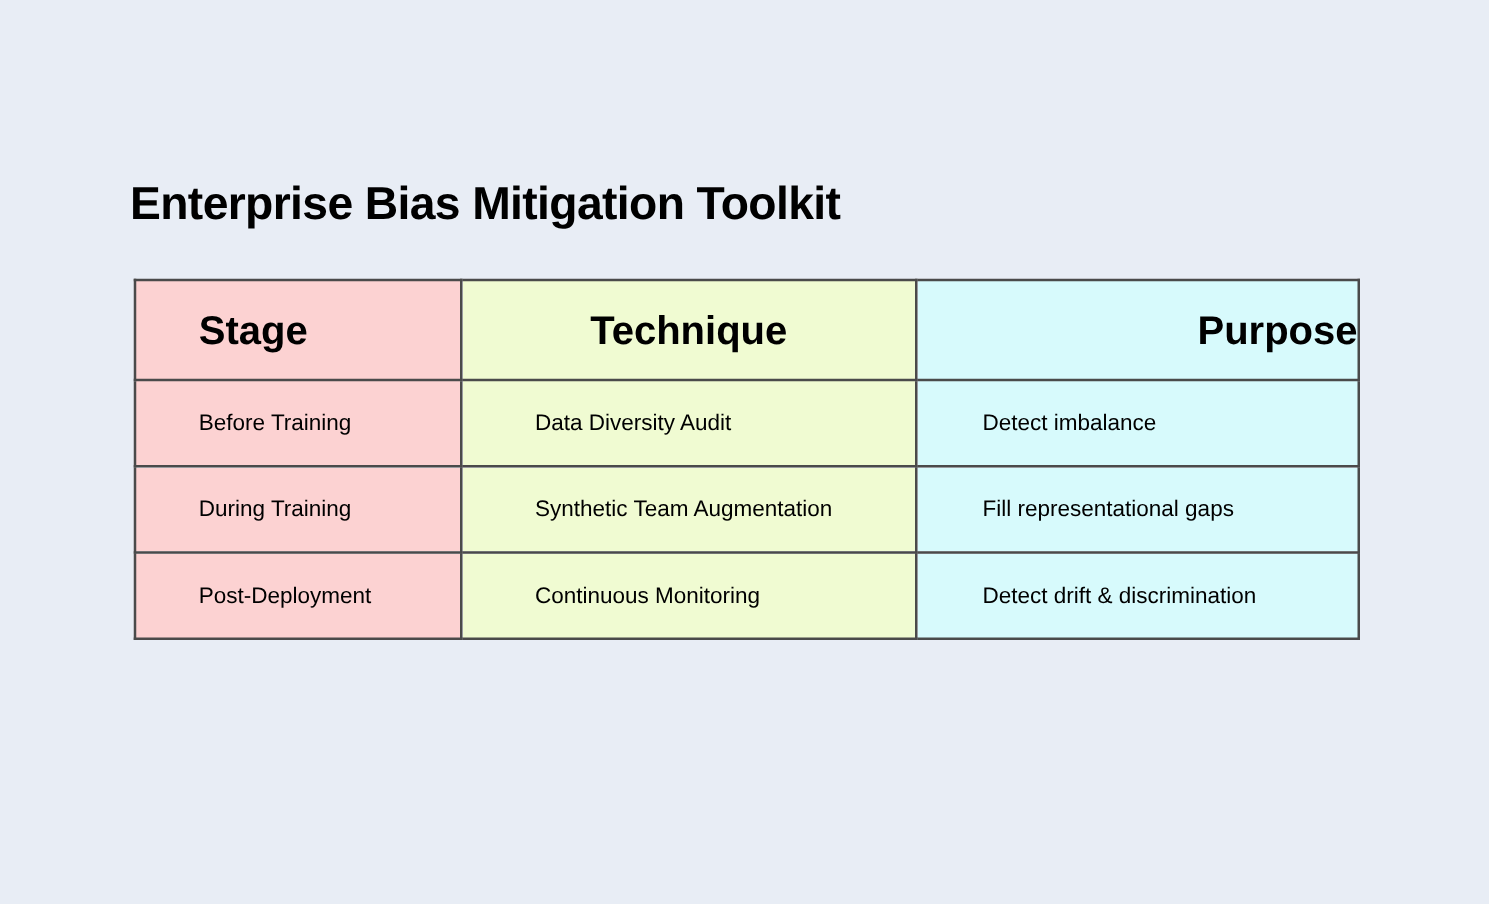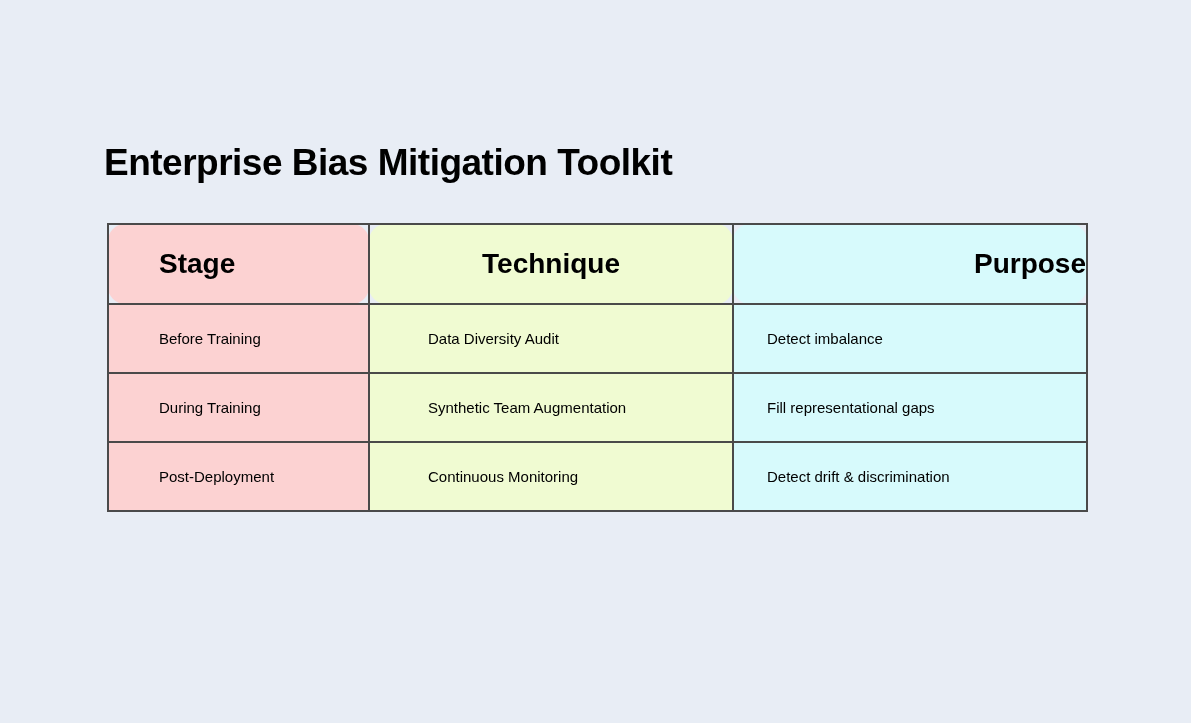--- a/index.html
+++ b/index.html
@@ -47,34 +47,33 @@
   .toolkit-table col.c-purpose   { width: 354px; }
   .toolkit-table th, .toolkit-table td {
     border: 2px solid var(--border);
     vertical-align: middle;
     overflow: hidden;
     white-space: nowrap;
   }
   .toolkit-table thead tr { height: 80px; }
   .toolkit-table tbody tr { height: 69px; }
   .toolkit-table th {
-    font-size: 28px;
+    font-size: 32px;
     font-weight: bold;
-    border-radius: 17px;
   }
   .toolkit-table td {
-    font-size: 15px;
+    font-size: 18px;
     font-weight: normal;
   }
   th.h-stage     { background: var(--col-stage);     text-align: left; padding-left: 50px; }
   th.h-technique { background: var(--col-technique); text-align: center; }
   th.h-purpose   { background: var(--col-purpose);   text-align: right; }
   td.cell-stage     { background: var(--col-stage);     padding-left: 50px; }
   td.cell-technique { background: var(--col-technique); padding-left: 58px; }
-  td.cell-purpose   { background: var(--col-purpose);   padding-left: 33px; }
+  td.cell-purpose   { background: var(--col-purpose);   padding-left: 52px; }
 </style>
 </head>
 <body>
 
 <div class="canvas">
 
   <div class="page-title">Enterprise Bias Mitigation Toolkit</div>
 
   <table class="toolkit-table">
     <colgroup>

